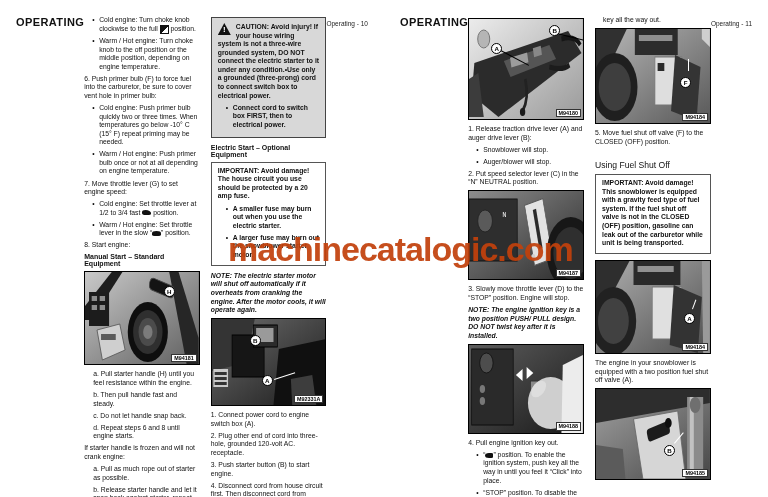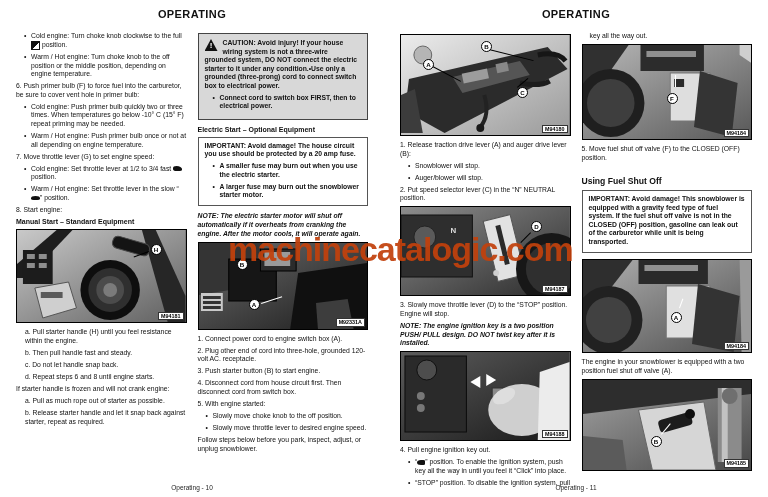--- a/index.html
+++ b/index.html
@@ -1,33 +1,33 @@
 <!DOCTYPE html>
 <html><head>
 <meta charset="utf-8">
 <style>
   html,body{margin:0;padding:0;background:#ffffff;}
   #canvas{position:relative;width:768px;height:497px;background:#fff;overflow:hidden;
           font-family:"Liberation Sans","DejaVu Sans",sans-serif;color:#111;}
   .spread{display:flex;width:768px;height:497px;}
-  .page{width:384px;height:497px;box-sizing:border-box;padding:8px 16px 6px 16px;
-        display:flex;flex-direction:column;align-items:center;}
+  .page{width:384px;height:497px;box-sizing:border-box;padding:16px 16px 6px 16px;
+        display:flex;flex-direction:row;}
   .pg-header{text-align:center;font-weight:bold;font-size:11px;letter-spacing:.4px;}
   .hrule{height:3px;background:#3a3a3a;margin:3px 0 6px 0;}
   .frule{height:2px;background:#3a3a3a;margin-top:auto;}
   .pg-footer{text-align:center;font-size:6.5px;padding-top:4px;color:#222;}
   .cols{display:flex;gap:11px;flex:1;min-height:0;}
   .col{flex:1;min-width:0;}
   .p{font-size:6.8px;line-height:1.26;margin:0 0 3.5px 0;}
   .num{margin-left:0;}
   .bullet{margin-left:8px;position:relative;padding-left:7px;}
   .bullet::before{content:"•";position:absolute;left:0;top:0;}
   .sub{margin-left:9px;}
   .h{font-weight:bold;font-size:7px;margin:2px 0 4px 0;}
-  .h2{font-weight:bold;font-size:8.6px;margin:14px 0 4px 0;}
+  .h2{font-weight:normal;font-size:8.6px;margin:14px 0 4px 0;}
   .note{font-weight:bold;font-style:italic;}
   .cbox{background:#d8d8d8;border:1.2px solid #444;padding:5px 6px 4px 6px;margin:1px 0 6px 0;}
   .cbox .p{font-weight:bold;}
   .ibox{background:#fff;border:1px solid #555;padding:4px 6px 2px 6px;margin:2px 0 6px 0;}
   .ibox .p{font-weight:bold;}
   .warn-tri{float:left;width:13px;height:12px;margin:0 5px 2px 0;background:#111;
             clip-path:polygon(50% 0,100% 100%,0 100%);position:relative;}
   .warn-tri span{position:absolute;left:0;right:0;bottom:0;text-align:center;
                  color:#fff;font-size:8px;font-weight:bold;line-height:11px;}
   .ic{display:inline-block;vertical-align:middle;}

